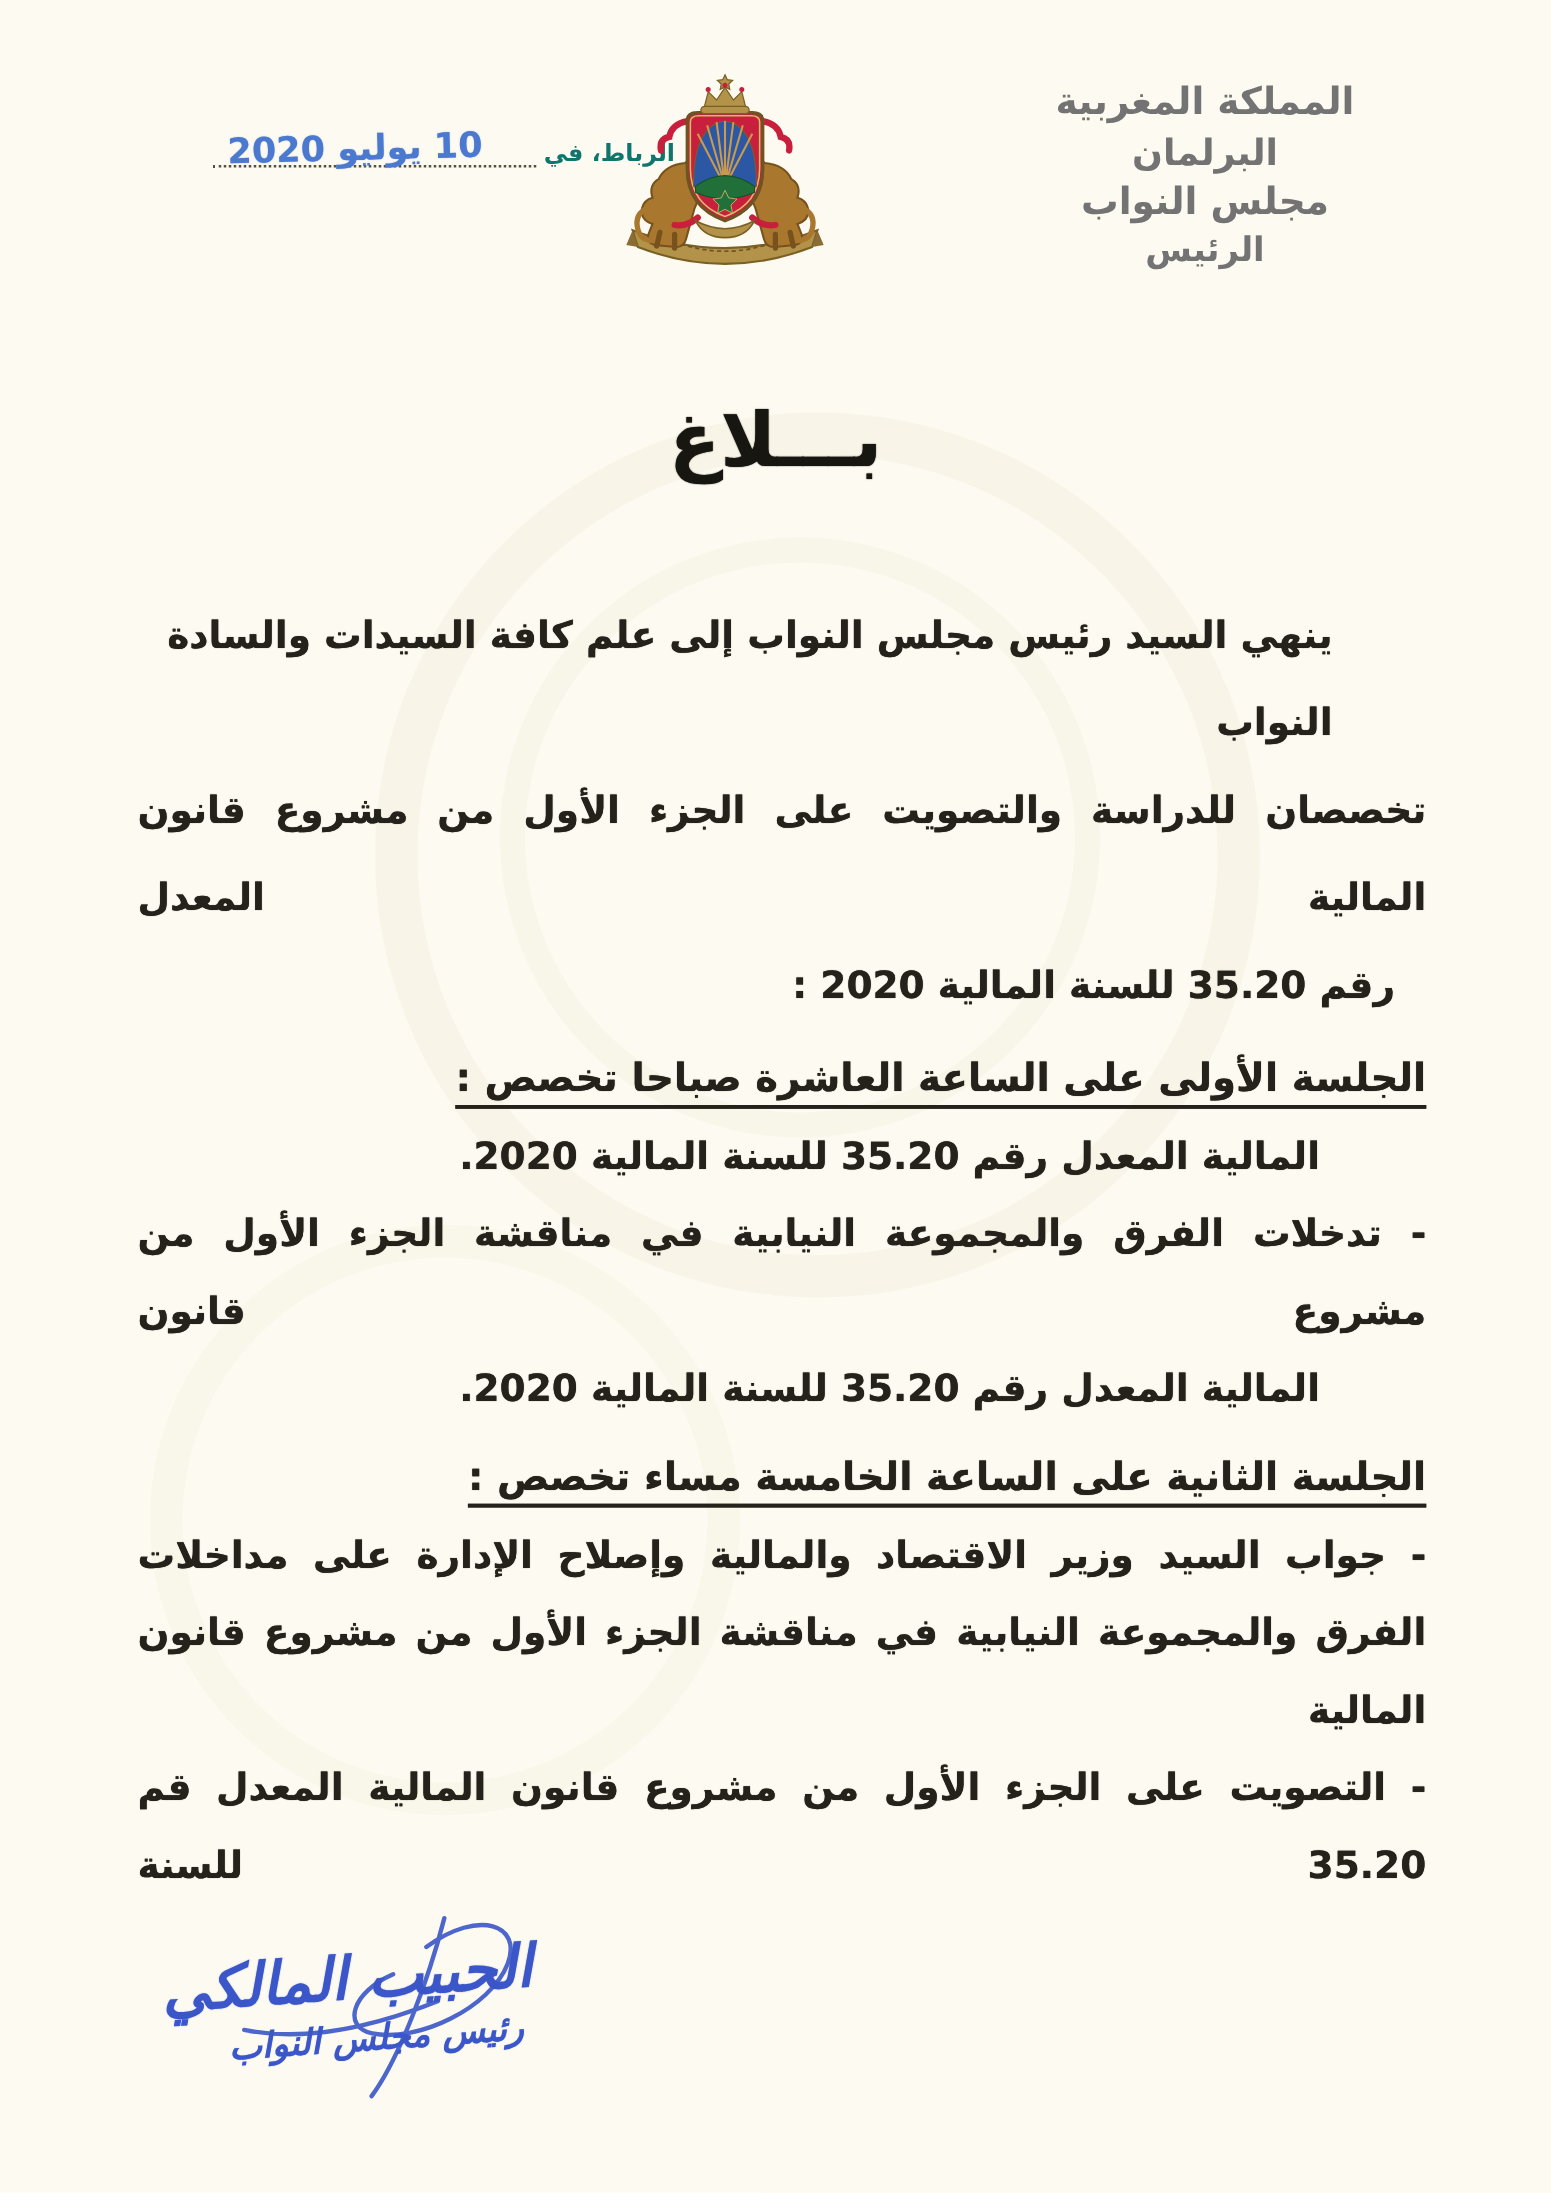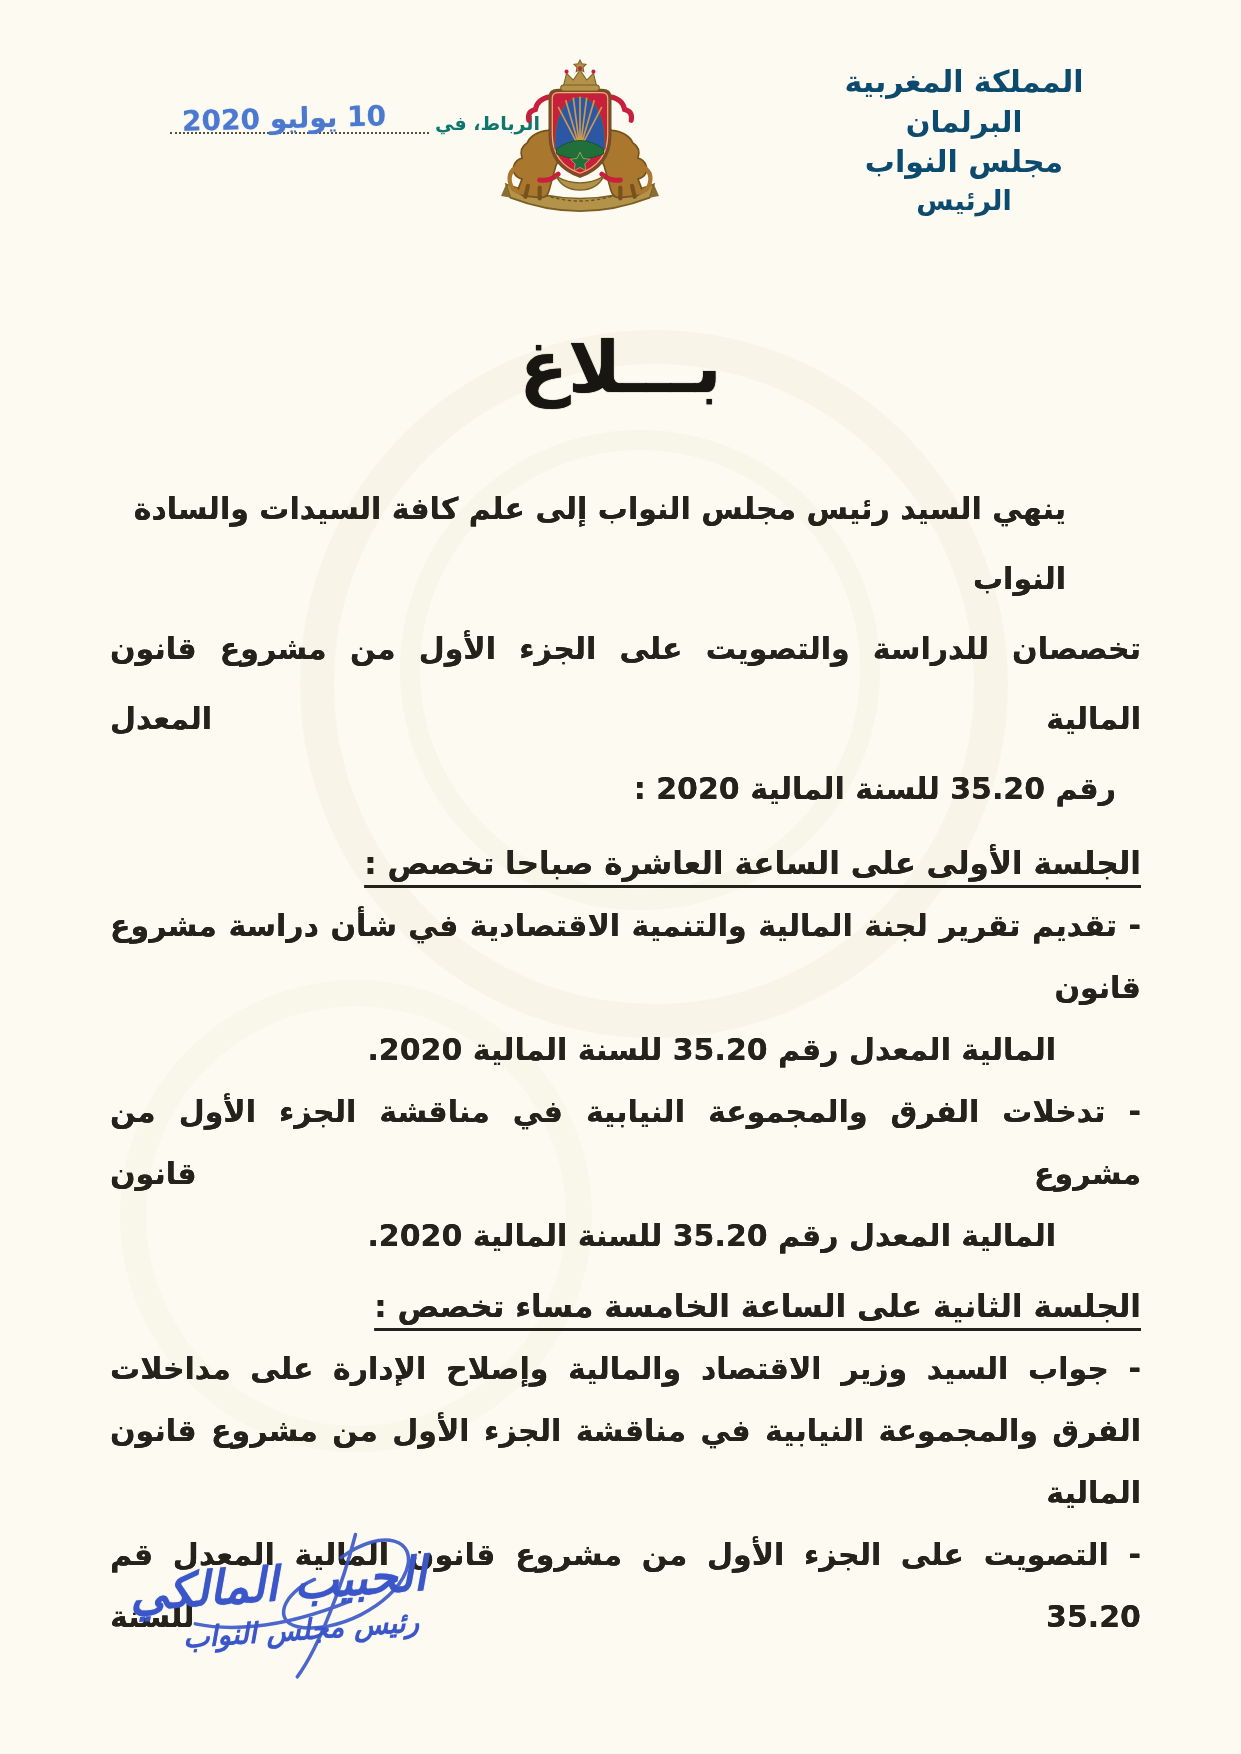--- a/index.html
+++ b/index.html
@@ -12,41 +12,41 @@
     font-family:"DejaVu Sans",sans-serif; direction:rtl; overflow:hidden; color:var(--ink);
   }
   
   .wm{position:absolute; border-radius:50%; pointer-events:none;}
   .wm1{top:330px; left:300px; width:640px; height:640px; border:34px solid rgba(178,156,92,.055);}
   .wm2{top:430px; left:400px; width:440px; height:440px; border:20px solid rgba(178,156,92,.05);}
   .wm3{top:980px; left:120px; width:420px; height:420px; border:26px solid rgba(178,156,92,.045);}
 
   
   .hdr-right{position:absolute; top:62px; right:122px; width:310px; text-align:center;
-    font-weight:700; color:#0c4a6e;}
+    font-weight:700; color:#737373;}
   .hdr-right .l1{font-size:30px; line-height:40px;}
   .hdr-right .l2{font-size:29px; line-height:40px;}
   .hdr-right .l3{font-size:30px; line-height:40px;}
   .hdr-right .l4{font-size:27px; line-height:38px;}
 
   
   .date-row{position:absolute; top:112px; left:168px; width:372px; display:flex;
     direction:rtl; align-items:flex-end;}
   .place-label{font-size:19px; font-weight:700; color:#0f766e; white-space:nowrap;}
   .dots{flex:1; border-bottom:2px dotted #55523c; height:16px; margin-left:2px; margin-right:6px;}
   .stamp{position:absolute; left:14px; top:-10px; color:var(--stamp-blue); font-size:28px;
     font-weight:700; letter-spacing:3px; white-space:nowrap; transform:rotate(-1.5deg);
     text-shadow:0 0 1px rgba(75,121,207,.55);}
 
   
   .emblem{position:absolute; left:496px; top:58px; width:168px; height:160px;}
 
   
   .doc-title{position:absolute; top:278px; left:0; right:0; text-align:center;
-    font-size:71px; font-weight:700; color:#181610; letter-spacing:-1px;
+    font-size:60px; font-weight:700; color:#181610; letter-spacing:-1px;
     text-shadow:0 0 1px #181610;}
 
   
   .body-text{position:absolute; top:474px; right:100px; left:110px; font-size:30px;
     font-weight:700; color:var(--ink); text-shadow:0 0 .6px currentColor;}
   .ln{line-height:62px; white-space:normal;}
   .intro .ln{line-height:70px;}
   .ln-full{text-align:justify; text-align-last:justify;}
   .ln-right{text-align:right;}
   .pr25{padding-right:25px;} .pr75{padding-right:75px;} .pr85{padding-right:85px;}
@@ -135,21 +135,20 @@
       <div class="ln ln-right pr75">ينهي السيد رئيس مجلس النواب إلى علم كافة السيدات والسادة النواب</div>
       <div class="ln ln-full">تخصصان للدراسة والتصويت على الجزء الأول من مشروع قانون المالية المعدل</div>
       <div class="ln ln-right pr25">رقم 35.20 للسنة المالية 2020 :</div>
     </div>
 
     <div class="ln heading">
       <span>الجلسة الأولى على الساعة العاشرة صباحا تخصص :</span>
     </div>
 
     <div>
-      <div class="ln ln-full">- تقديم تقرير لجنة المالية والتنمية الاقتصادية في شأن دراسة مشروع قانون</div>
       <div class="ln ln-right pr85">المالية المعدل رقم 35.20 للسنة المالية 2020.</div>
     </div>
 
     <div>
       <div class="ln ln-full">- تدخلات الفرق والمجموعة النيابية في مناقشة الجزء الأول من مشروع قانون</div>
       <div class="ln ln-right pr85">المالية المعدل رقم 35.20 للسنة المالية 2020.</div>
     </div>
 
     <div class="ln heading">
       <span>الجلسة الثانية على الساعة الخامسة مساء تخصص :</span>

